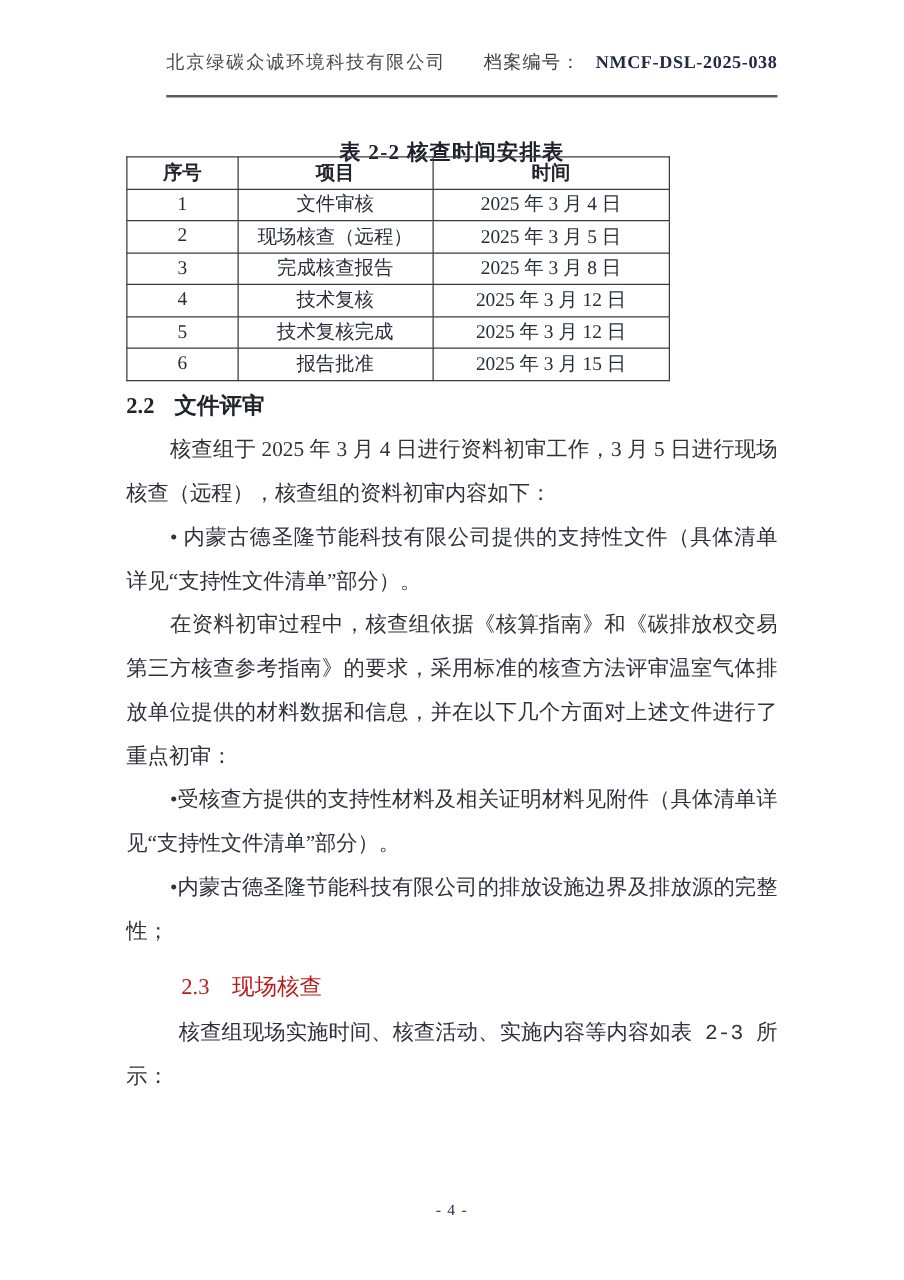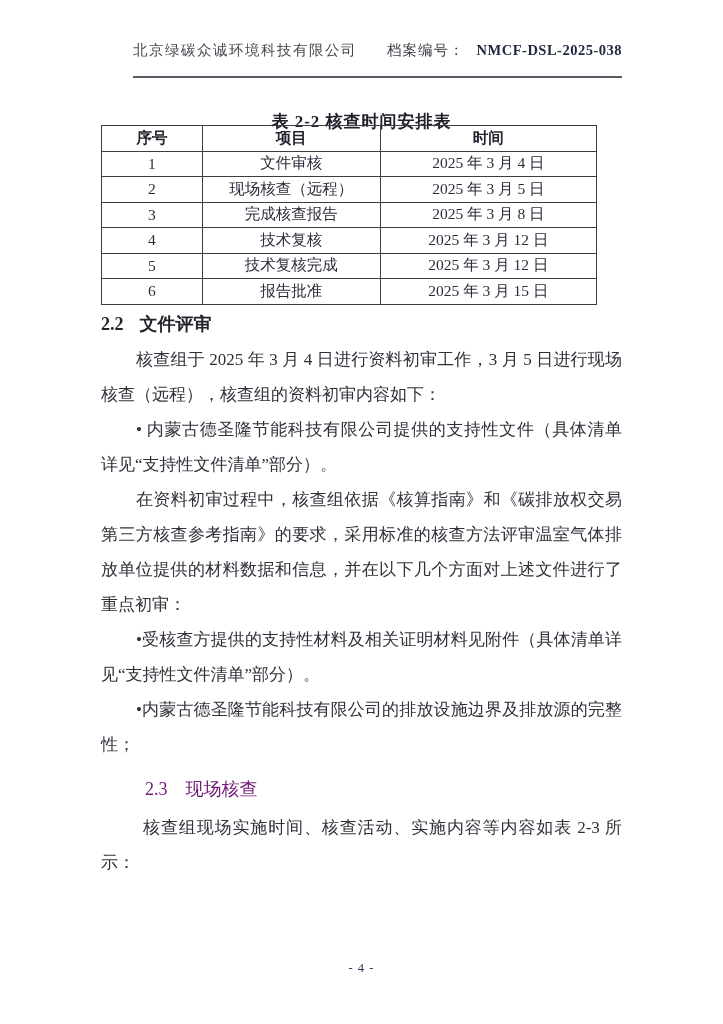--- a/index.html
+++ b/index.html
@@ -36,21 +36,21 @@
     top: 110px; left: 101px; right: 101px;
     text-align: center;
     font-weight: bold;
     font-size: 17px;
     color: #20202c;
     letter-spacing: 1px;
   }
   .schedule-table {
     position: absolute;
     top: 125px; left: 101px;
-    width: 496px;
+    width: 435px;
     border-collapse: collapse;
     font-size: 15.5px;
     color: #2a2d3a;
     table-layout: fixed;
   }
   .schedule-table th, .schedule-table td {
     border: 1px solid #3c3c44;
     height: 24.5px;
     text-align: center;
     vertical-align: middle;
@@ -75,26 +75,26 @@
     font-weight: bold;
     color: #23232e;
     margin: 0 0 3px 0;
     line-height: 30px;
   }
   .heading-22 .sec-title { margin-left: 16px; }
   .body-text p { margin: 0; text-indent: 35px; }
   .heading-23 {
     font-size: 18px;
     font-weight: normal;
-    color: #701a75;
+    color: #b91c1c;
     margin: 11px 0 5px 44px;
     line-height: 32px;
   }
   .heading-23 .sec-title { margin-left: 18px; }
-  .para-23 { text-indent: 42px !important; }
+  .para-23 { text-indent: 42px !important; font-family: Liberation Mono, monospace; }
 
   
   .doc-footer {
     position: absolute;
     bottom: 48px; left: 0; right: 0;
     text-align: center;
     font-size: 12.5px;
     color: #2c3352;
     letter-spacing: 1px;
   }

